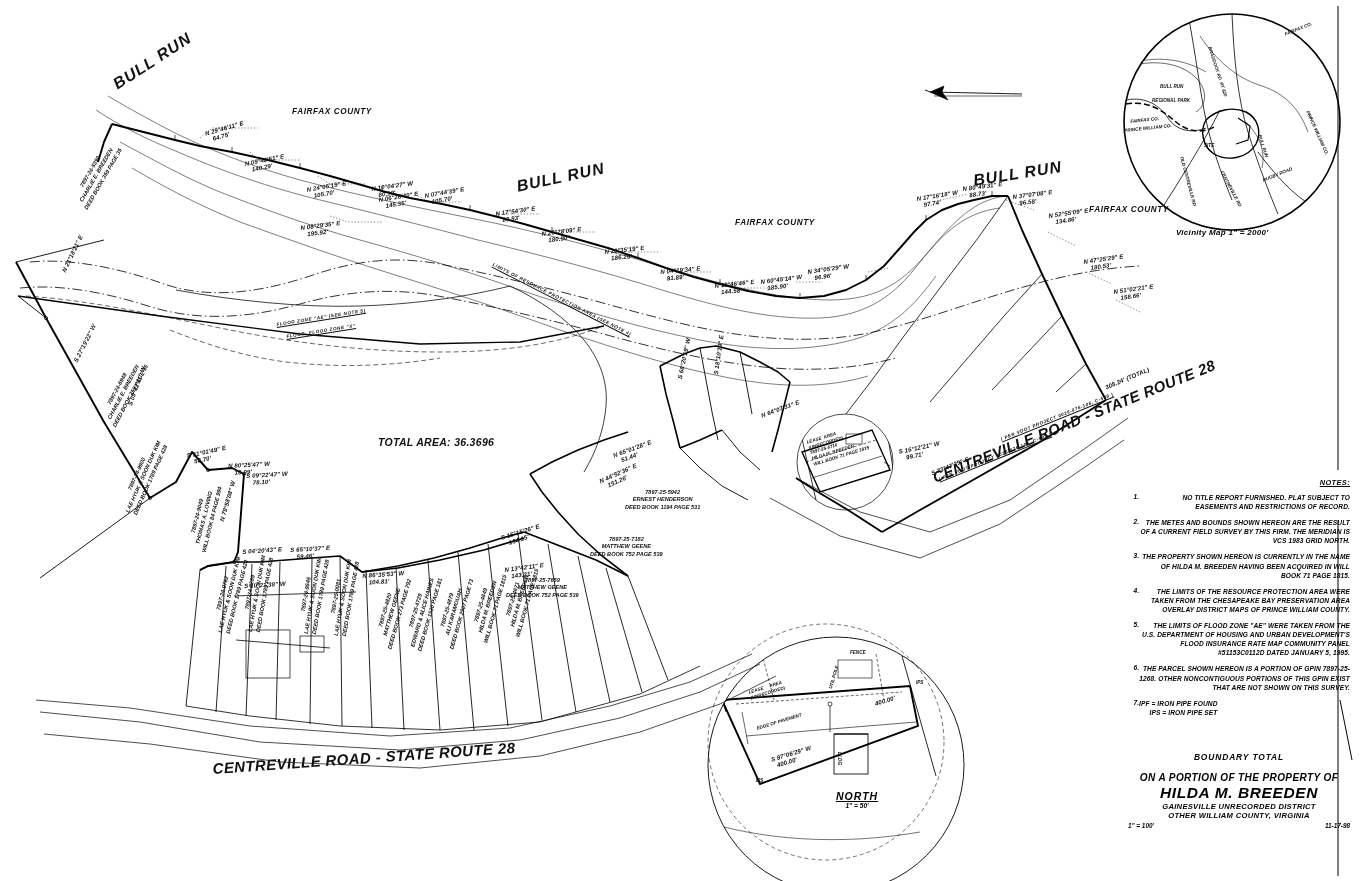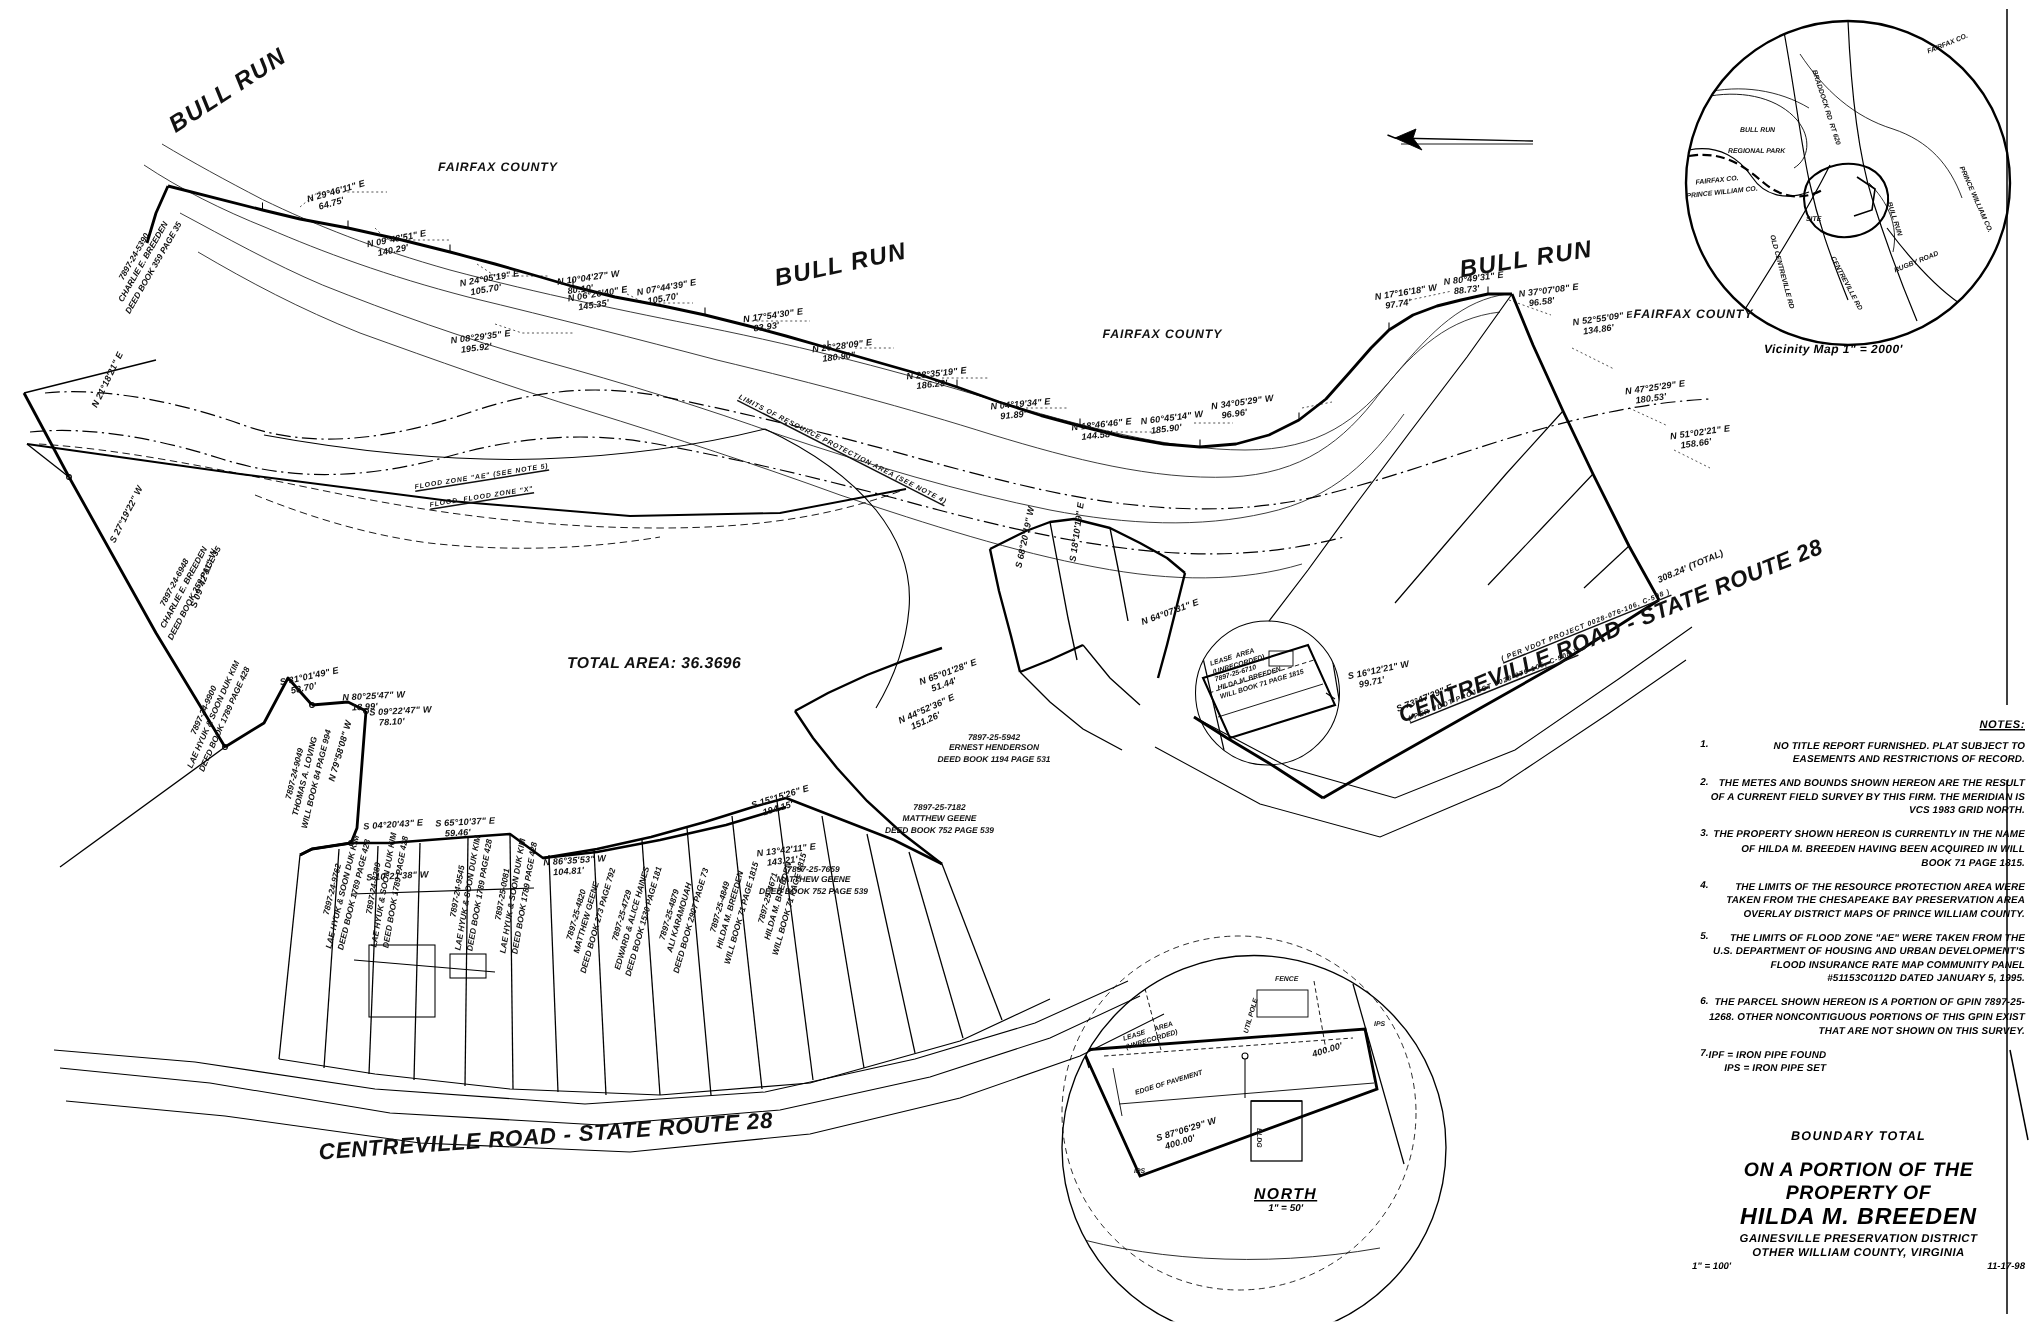--- a/index.html
+++ b/index.html
@@ -18,21 +18,21 @@
   .area{font-size:10.5px;font-weight:bold;font-style:italic;letter-spacing:.3px;}
   .notes{position:absolute;left:1122px;top:478px;width:228px;text-align:right;}
   .notes h4{margin:0 0 6px 0;font-size:7.4px;font-style:italic;font-weight:bold;
             text-decoration:underline;letter-spacing:.4px;}
   .note{display:flex;margin-bottom:7px;}
   .note .num{width:17px;flex:0 0 17px;font-size:6.6px;font-style:italic;font-weight:bold;}
   .note .txt{font-size:6.6px;font-style:italic;font-weight:bold;line-height:1.38;
              letter-spacing:.1px;}
   .title{position:absolute;left:1128px;top:752px;width:222px;text-align:center;}
   .t1{font-size:8.4px;font-weight:bold;font-style:italic;letter-spacing:.9px;}
-  .t2{font-size:13px;font-weight:bold;font-style:italic;margin-top:10px;letter-spacing:.4px;}
+  .t2{font-size:10px;font-weight:bold;font-style:italic;margin-top:10px;letter-spacing:.4px;}
   .t3{font-size:15.5px;font-weight:bold;font-style:italic;letter-spacing:.6px;margin-top:1px;}
   .t4{font-size:7.6px;font-weight:bold;font-style:italic;letter-spacing:.3px;}
   .t5{font-size:7.6px;font-weight:bold;font-style:italic;letter-spacing:.3px;}
   .tfoot{display:flex;justify-content:space-between;margin-top:2px;
          font-size:6.4px;font-style:italic;font-weight:bold;}
   .viccap{position:absolute;left:1176px;top:228px;font-size:8px;
           font-style:italic;font-weight:bold;letter-spacing:.3px;}
   .detcap{position:absolute;left:836px;top:790px;text-align:center;}
   .detcap .d1{font-size:10.5px;font-weight:bold;font-style:italic;
               letter-spacing:1px;text-decoration:underline;}
@@ -451,21 +451,21 @@
           <div class="num">7.</div>
           <div class="txt">IPF = IRON PIPE FOUND<br>IPS = IRON PIPE SET</div>
         </div>
       </div>
   </div>
 
   <div class="title">
     <div class="t1">BOUNDARY TOTAL</div>
     <div class="t2">ON A PORTION OF THE PROPERTY OF</div>
     <div class="t3">HILDA M. BREEDEN</div>
-    <div class="t4">GAINESVILLE PRESERVATION DISTRICT</div>
+    <div class="t4">GAINESVILLE UNRECORDED DISTRICT</div>
     <div class="t5">OTHER WILLIAM COUNTY, VIRGINIA</div>
     <div class="tfoot">
       <span>1" = 100'</span>
       <span>11-17-98</span>
     </div>
   </div>
 
   <div class="viccap">Vicinity Map 1" = 2000'</div>
 
   <div class="detcap">

